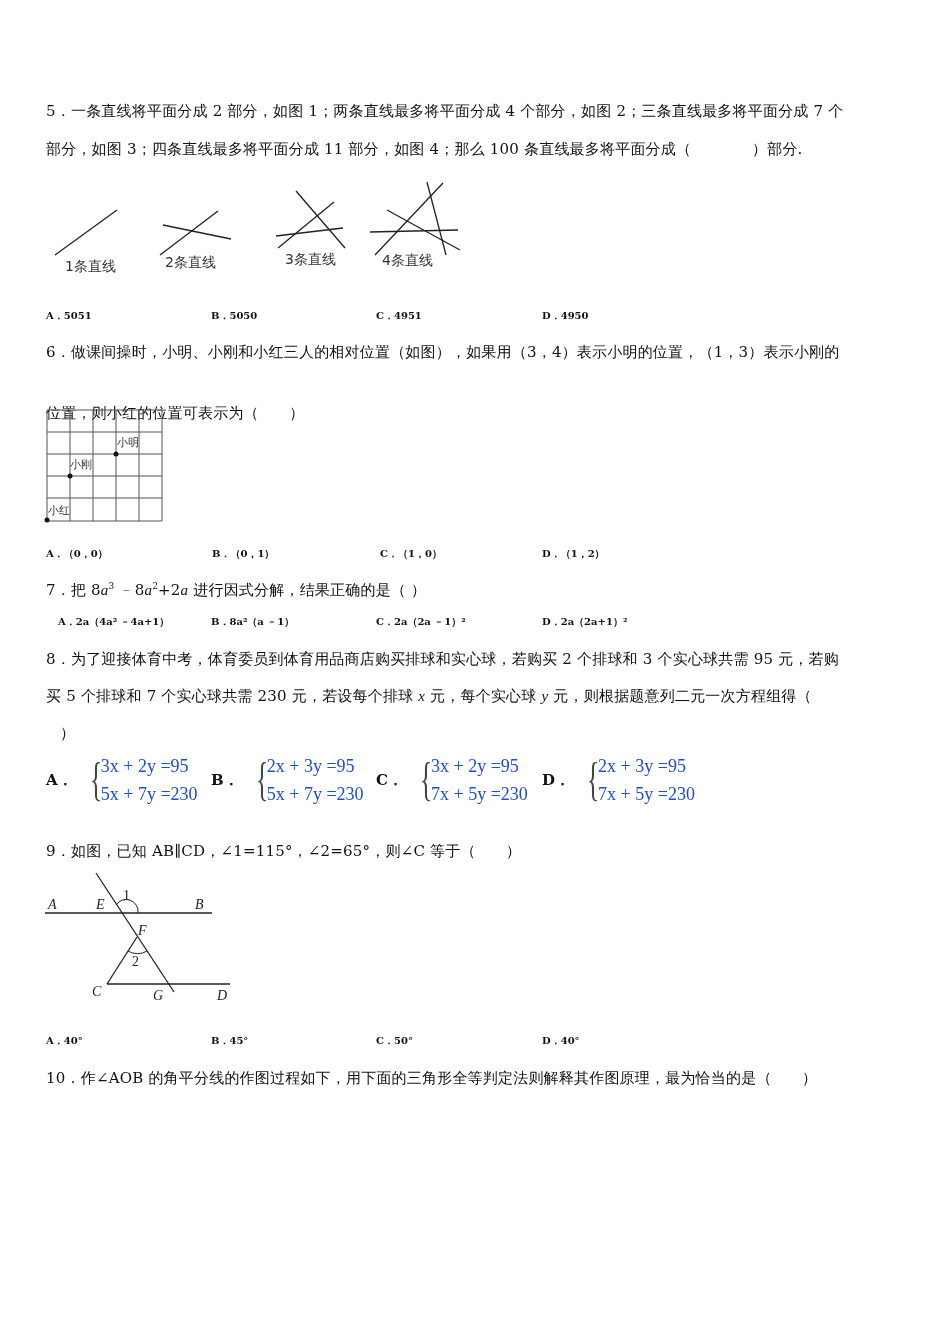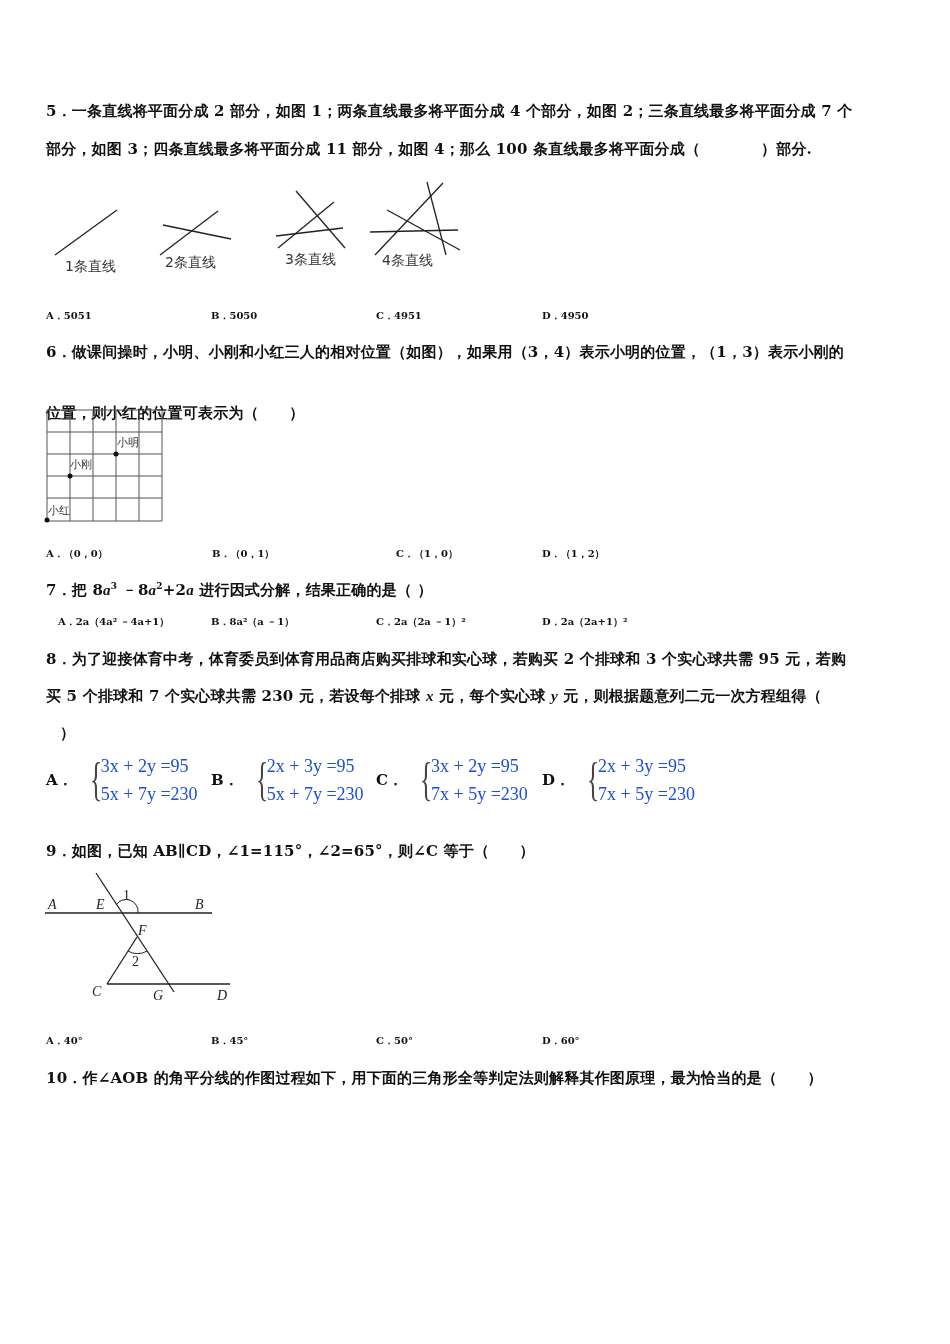--- a/index.html
+++ b/index.html
@@ -1,19 +1,19 @@
 <!DOCTYPE html>
 <html><head>
 <meta charset="utf-8">
 <style>
   html, body { margin: 0; padding: 0; background: #ffffff; }
   body { width: 950px; height: 1344px; position: relative; overflow: hidden;
          font-family: "DejaVu Serif", "Liberation Serif", serif; color: #111; }
   .abs { position: absolute; }
-  .line { position: absolute; left: 46px; font-size: 15px; font-weight: bold; white-space: nowrap; letter-spacing: 0.2px; }
+  .line { position: absolute; left: 46px; font-size: 15px; font-weight: normal; white-space: nowrap; letter-spacing: 0.2px; }
   .opt { position: absolute; font-size: 10px; font-weight: bold; white-space: nowrap; }
   .cap { font-family: "DejaVu Sans", sans-serif; font-size: 14px; fill: #333; }
   .lbl { font-family: "Liberation Serif", serif; font-style: italic; font-size: 14px; fill: #222; }
   .num { font-family: "Liberation Serif", serif; font-size: 14px; fill: #222; }
   .small { font-family: "DejaVu Sans", sans-serif; font-size: 11px; fill: #333; }
   sup { font-size: 9px; }
   i { font-family: "Liberation Serif", serif; }
   .eqopt { position: absolute; display: flex; align-items: center; }
   .eqletter { font-size: 15px; font-weight: bold; margin-right: 12px; }
   .brace { font-family: "Liberation Serif", serif; font-size: 46px; font-weight: 200; line-height: 1; color: #444; transform: scaleX(0.55); margin-right: -6px; }
@@ -72,21 +72,21 @@
   <circle cx="72" cy="46" r="2.5" fill="#111"></circle>
   <circle cx="26" cy="68" r="2.5" fill="#111"></circle>
   <circle cx="3" cy="112" r="2.5" fill="#111"></circle>
   <text class="small" x="73" y="38">小明</text>
   <text class="small" x="26" y="60">小刚</text>
   <text class="small" x="4" y="106">小红</text>
 </svg>
 
 <div class="opt" style="left:46px; top:547px;">A．（0，0）</div>
 <div class="opt" style="left:212px; top:547px;">B．（0，1）</div>
-<div class="opt" style="left:396px; top:547px;text-align:center;">C．（1，0）</div>
+<div class="opt" style="left:380px; top:547px;text-align:center;">C．（1，0）</div>
 <div class="opt" style="left:542px; top:547px;">D．（1，2）</div>
 
 <div class="line" style="top:581px;">
   <span>7．把 8</span><i>a</i><sup>3</sup><span> ﹣8</span><i>a</i><sup>2</sup><span>+2</span><i>a</i><span> 进行因式分解，结果正确的是（ ）</span>
 </div>
 
 <div class="opt" style="left:58px; top:615px;"><span>A．</span><span>2a（4a² ﹣4a+1）</span></div>
 <div class="opt" style="left:211px; top:615px;"><span>B．</span><span>8a²（a ﹣1）</span></div>
 <div class="opt" style="left:376px; top:615px;"><span>C．</span><span>2a（2a ﹣1）²</span></div>
 <div class="opt" style="left:542px; top:615px;"><span>D．</span><span>2a（2a+1）²</span></div>
@@ -144,15 +144,15 @@
   <text class="lbl" x="98" y="70">F</text>
   <text class="num" x="92" y="101">2</text>
   <text class="lbl" x="52" y="131">C</text>
   <text class="lbl" x="113" y="135">G</text>
   <text class="lbl" x="177" y="135">D</text>
 </svg>
 
 <div class="opt" style="left:46px; top:1034px;">A．40°</div>
 <div class="opt" style="left:211px; top:1034px;">B．45°</div>
 <div class="opt" style="left:376px; top:1034px;">C．50°</div>
-<div class="opt" style="left:542px; top:1034px;">D．60°</div>
+<div class="opt" style="left:542px; top:1034px;">D．40°</div>
 
 <div class="line" style="top:1069px;">10．作∠AOB 的角平分线的作图过程如下，用下面的三角形全等判定法则解释其作图原理，最为恰当的是（　　）</div>
 
 </body></html>

